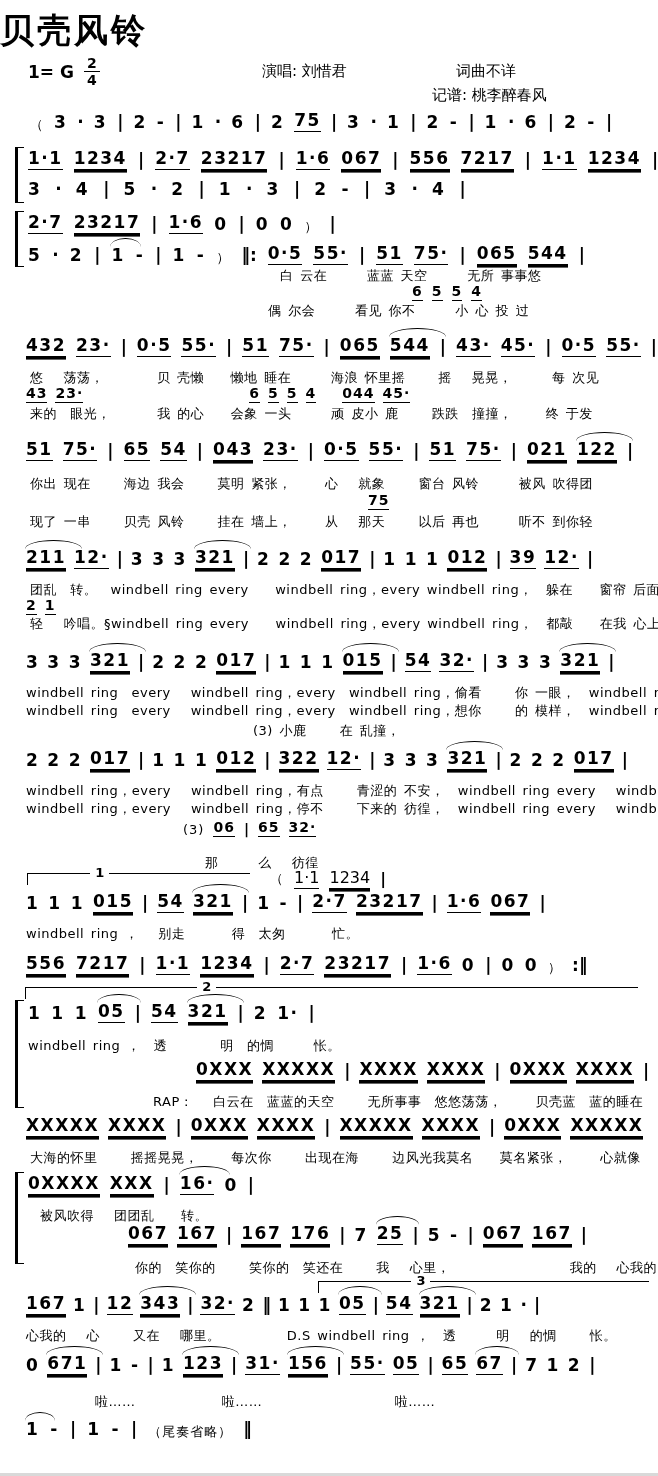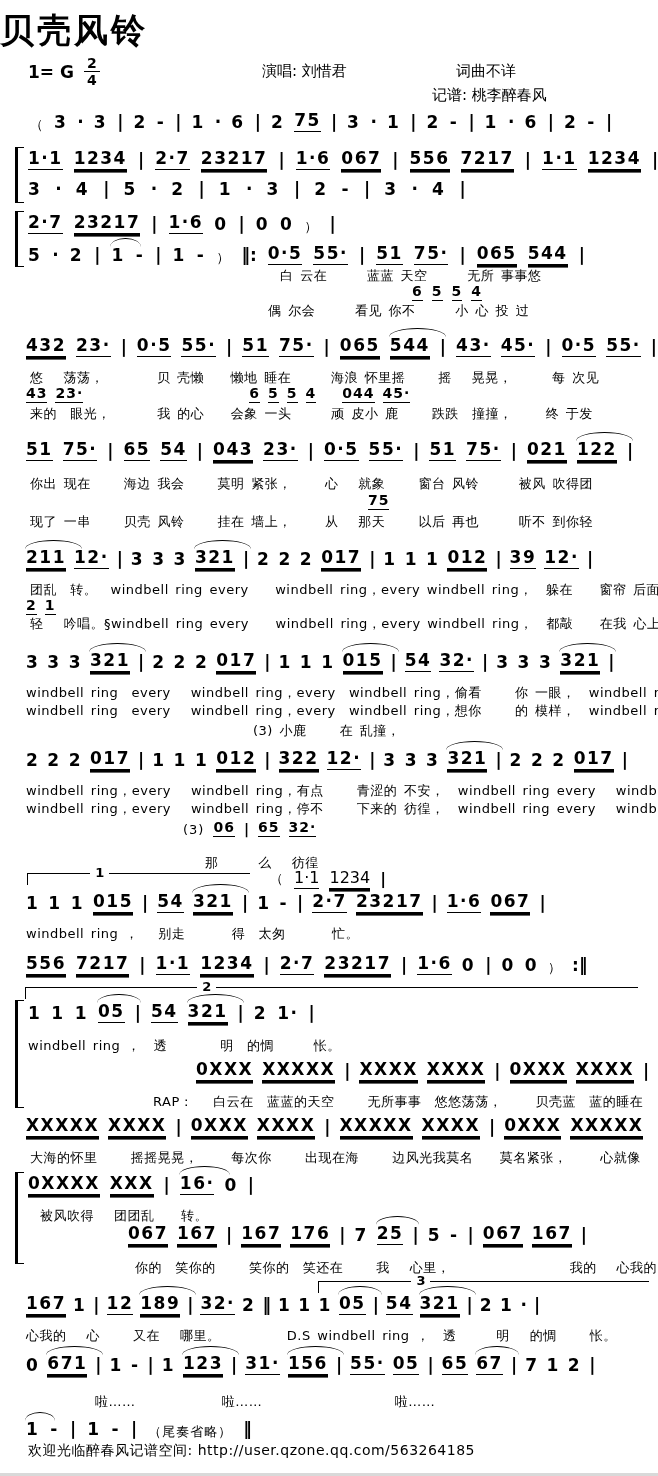--- a/index.html
+++ b/index.html
@@ -438,21 +438,21 @@
       <div class="row v" style="top: 1281px; left: 318px; gap: 10px;">
         <span class="vb" style="width: 330px;">
           <span class="vl">3</span>
         </span>
       </div>
       <div class="row n" style="top: 1295px; left: 26px; gap: 7px;">
         <span class="tok u2">167</span>
         <span class="tok">1</span>
         <span class="tok bar">|</span>
         <span class="tok u1">12</span>
-        <span class="tok arc u2">189</span>
+        <span class="tok arc u2">343</span>
         <span class="tok bar">|</span>
         <span class="tok u1">32·</span>
         <span class="tok">2</span>
         <span class="tok hbar">‖</span>
         <span class="tok">1</span>
         <span class="tok">1</span>
         <span class="tok">1</span>
         <span class="tok arc u1">05</span>
         <span class="tok bar">|</span>
         <span class="tok u1">54</span>
@@ -494,15 +494,14 @@
         <span class="tok">-</span>
         <span class="tok bar">|</span>
         <span class="tok">1</span>
         <span class="tok">-</span>
         <span class="tok bar">|</span>
         <span class="tok ann">（尾奏省略）</span>
         <span class="tok hbar">‖</span>
       </div>
     </div>
 
-  <div id="footer">欢迎光临醉春风记谱空间: http://user.qzone.qq.com/563264185</div>
   <div id="bottom-edge"></div>
 </div>
 
 </body></html>

